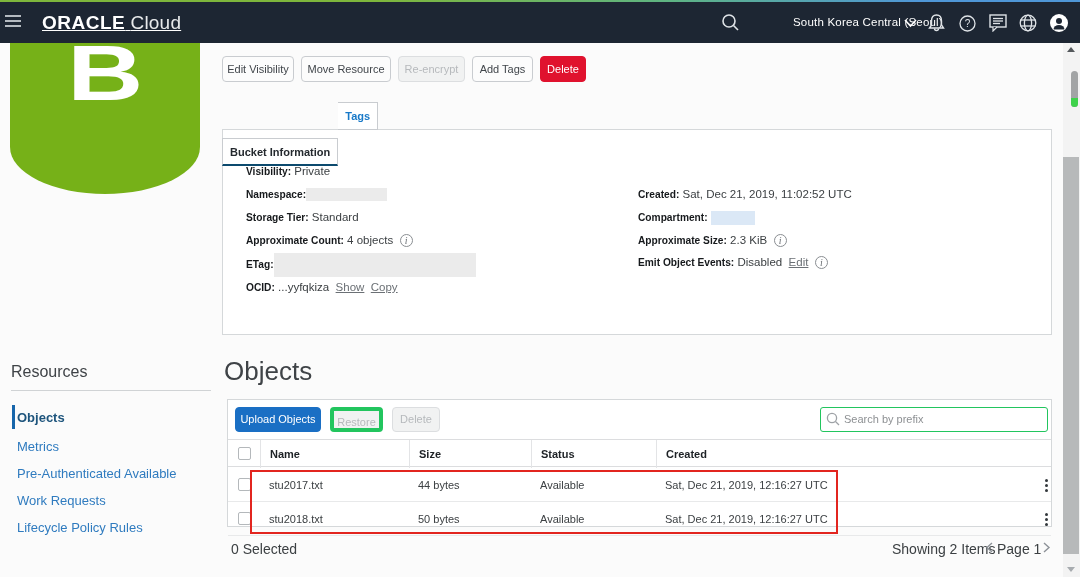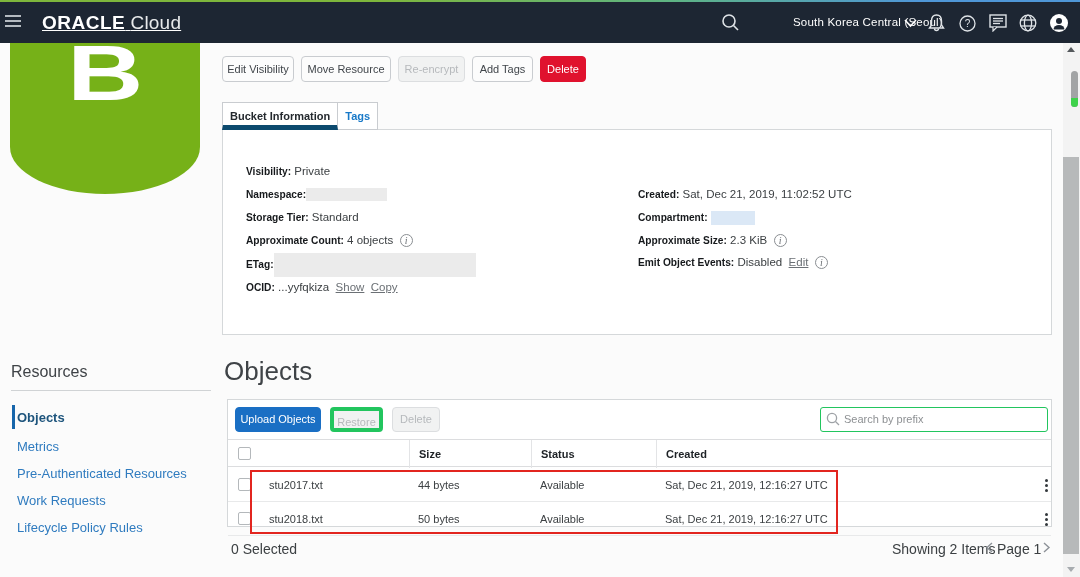--- a/index.html
+++ b/index.html
@@ -27,21 +27,21 @@
   #actions { position:absolute; left:222px; top:56px; display:flex; gap:7px; }
   .btn { height:26px; line-height:24px; font-size:11px; color:#41464b; text-align:center;
     background:#fcfcfc; border:1px solid #c9ccd0; border-radius:4px; display:inline-block; }
   .btn.disabled { background:#f1f2f2; color:#b6b9bc; border-color:#dcdee0; }
   .btn.danger { background:#e0122e; color:#fff; border-color:#e0122e; }
 
   
   #tabs { position:absolute; left:222px; top:102px; display:flex; z-index:3; }
   .tab { height:28px; line-height:26px; padding:0 7px; font-size:11px; font-weight:bold;
     border:1px solid #c9ccd0; background:#fff; color:#24292e; }
-  .tab.on { border-bottom:5px solid #0c4a6e; }
+  .tab.on { border-bottom:2px solid #0c4a6e;margin-top:36px; }
   .tab.off { border-left:none; color:#1879c8; }
   #panel { position:absolute; left:222px; top:129px; width:830px; height:206px; background:#fff;
     border:1px solid #d5d8da; z-index:1; }
   .frow { position:absolute; font-size:11.5px; color:#3c4043; white-space:nowrap; }
   .frow b { color:#16191c; font-size:10.2px; }
   .glink { color:#6b7075; text-decoration:underline; }
   .redact { display:inline-block; background:#ebebeb; vertical-align:middle; }
   .bluact { display:inline-block; background:#dbe8f6; vertical-align:middle; }
   .info { display:inline-block; width:13px; height:13px; border:1px solid #8a8e92; border-radius:50%;
     color:#6b7075; font-size:10px; line-height:11px; text-align:center; vertical-align:0px;
@@ -161,40 +161,41 @@
   <div class="frow" style="left:415px;top:81px"><b>Compartment:</b> <span class="bluact" style="width:44px;height:14px"></span></div>
   <div class="frow" style="left:415px;top:104px"><b>Approximate Size:</b> 2.3 KiB &nbsp;<span class="info">i</span></div>
   <div class="frow" style="left:415px;top:126px"><b>Emit Object Events:</b> Disabled &nbsp;<span class="glink">Edit</span> &nbsp;<span class="info">i</span></div>
 </div>
 
 <div id="resources">Resources</div>
 <div id="reshr"></div>
 <div id="navbar"></div>
 <div class="navitem" style="top:410px;font-weight:bold;color:#1d547c">Objects</div>
 <div class="navitem" style="top:439px">Metrics</div>
-<div class="navitem" style="top:466px">Pre-Authenticated Resources</div>
+<div class="navitem" style="top:466px">Pre-Authenticated Available</div>
 <div class="navitem" style="top:493px">Work Requests</div>
 <div class="navitem" style="top:520px">Lifecycle Policy Rules</div>
 
 <div id="objh">Objects</div>
 
 <div id="table">
   <div id="ttool">
     <span class="btn2" style="width:86px;background:#1a6fc4;color:#fff;border:1px solid #1a6fc4">Upload Objects</span>
     <span class="btn2" style="width:53px;background:#f1f2f2;color:#b6b9bc;border:4px solid #22c55e">Restore</span>
     <span class="btn2" style="width:48px;background:#f1f2f2;color:#b6b9bc;border:1px solid #dcdee0">Delete</span>
   </div>
   <div id="search">
     <svg width="14" height="14" viewBox="0 0 14 14">
       <circle cx="6" cy="6" r="4.6" fill="none" stroke="#9ea2a6" stroke-width="1.3"></circle>
       <line x1="9.5" y1="9.5" x2="13" y2="13" stroke="#9ea2a6" stroke-width="1.3"></line>
     </svg>Search by prefix</div>
 
   <div id="theadrow">
     <div class="cb" style="left:10px;top:7px"></div>
+    <div class="thead" style="left:32px;width:149px">Name</div>
     <div class="thead" style="left:181px;width:122px">Size</div>
     <div class="thead" style="left:303px;width:125px">Status</div>
     <div class="thead" style="left:428px;width:395px">Created</div>
   </div>
 
   <div class="trow" style="left:0;top:68px">
     <div class="cb" style="left:10px;top:10px"></div>
     <div class="tcell" style="left:41px">stu2017.txt</div>
     <div class="tcell" style="left:190px">44 bytes</div>
     <div class="tcell" style="left:312px">Available</div>

